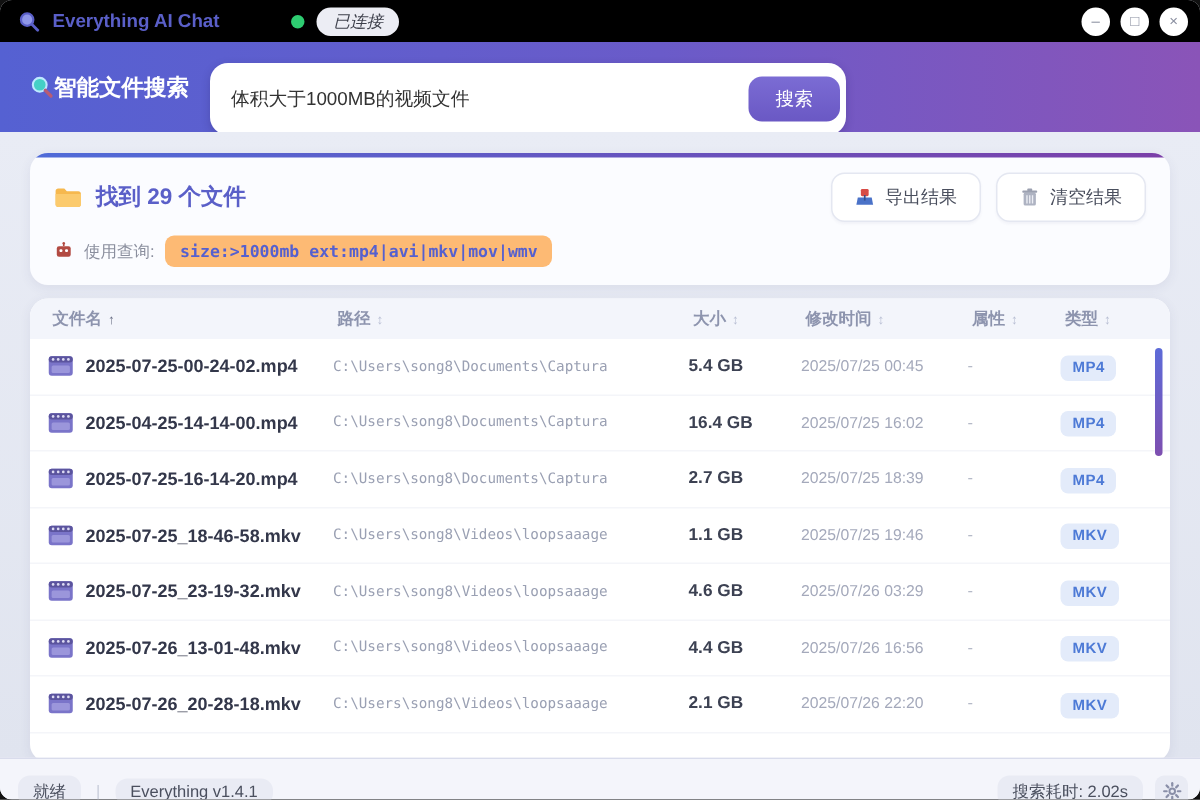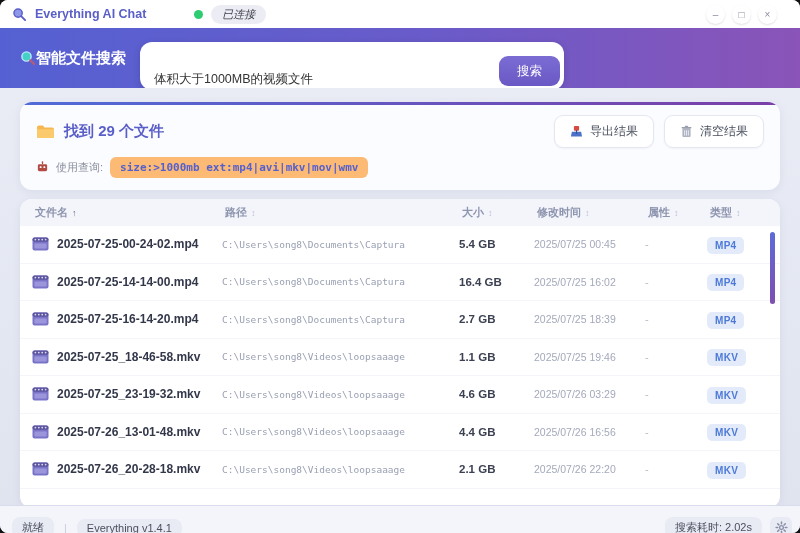--- a/index.html
+++ b/index.html
@@ -2,39 +2,39 @@
 <html><head>
 <meta charset="utf-8">
 <style>
   * { margin:0; padding:0; box-sizing:border-box; }
   html,body { width:800px; height:533px; overflow:hidden; background:#111; }
   body { font-family:"Liberation Sans", sans-serif; }
   .window { width:800px; height:533px; border-radius:8px; overflow:hidden;
             display:flex; flex-direction:column; background:#e8ebf4; }
 
   
-  .titlebar { height:28px; background:#ffffff; display:flex; align-items:center;
-              padding:0 23px 0 12px; flex:0 0 auto; }
+  .titlebar { height:28px; background:#000000; display:flex; align-items:center;
+              padding:0 8px 0 12px; flex:0 0 auto; }
   .app-icon { width:15px; height:15px; margin-right:8px; }
   .app-title { color:#5a5fc8; font-weight:bold; font-size:12.5px; }
   .conn-wrap { display:flex; align-items:center; margin-left:48px;font-style:italic; }
   .conn-dot { width:9px; height:9px; border-radius:50%; background:#2ecc71; margin-right:8px; }
   .conn-chip { background:#ecedf4; border-radius:10px; padding:2px 11px; font-size:11px; color:#3c3f4a; }
   .win-controls { margin-left:auto; display:flex; gap:7px; }
   .win-btn { width:19px; height:19px; border-radius:50%; background:#ffffff;
              box-shadow:0 1px 2px rgba(0,0,0,0.12); border:none; color:#8a8fa0;
              font-size:10px; line-height:19px; text-align:center; cursor:pointer; }
 
   
   .search-header { height:60px; background:linear-gradient(90deg,#5561d2 0%, #6a5bc9 55%, #8a54b8 100%);
                    display:flex; align-items:center; padding:0 20px; flex:0 0 auto; }
   .search-label { display:flex; align-items:center; gap:0; color:#fff;
                   font-weight:bold; font-size:15px; white-space:nowrap; }
   .search-box { margin-left:14px; width:424px; background:#fff; border-radius:12px;
-                display:flex; align-items:flex-end; padding:4px 4px 4px 14px; height:48px;
+                display:flex; align-items:center; padding:4px 4px 4px 14px; height:48px;
                 box-shadow:0 2px 6px rgba(40,30,90,0.25);margin-top:16px; }
   .search-input { flex:1; border:none; outline:none; font-size:12.5px; color:#333;
                   font-family:"Liberation Sans", sans-serif; background:transparent; }
   .search-btn { background:linear-gradient(180deg,#7b6cd4,#6a58c4); color:#fff; border:none;
                 border-radius:9px; padding:0 18px; height:30px; font-size:12.5px; cursor:pointer; }
 
   
   .main { flex:1; background:linear-gradient(180deg,#e9ecf5,#e0e4ef); padding:14px 20px 8px; overflow:hidden; }
 
   .results-card { background:#fbfcff; border-radius:12px; box-shadow:0 2px 8px rgba(60,60,120,0.08);
@@ -239,21 +239,21 @@
               <svg viewBox="0 0 17 14" width="17" height="14">
                 <rect x="0.5" y="0.5" width="16" height="13" rx="2" fill="#7a74c9"></rect>
                 <rect x="0.5" y="0.5" width="16" height="4.2" rx="2" fill="#5b549e"></rect>
                 <circle cx="3.4" cy="2.6" r="0.9" fill="#dcdaf2"></circle>
                 <circle cx="6.8" cy="2.6" r="0.9" fill="#dcdaf2"></circle>
                 <circle cx="10.2" cy="2.6" r="0.9" fill="#dcdaf2"></circle>
                 <circle cx="13.6" cy="2.6" r="0.9" fill="#dcdaf2"></circle>
                 <rect x="2.4" y="6.6" width="12.2" height="5" rx="1" fill="#9b96db"></rect>
               </svg>
             </span>
-            <span>2025-07-25-14-14-00.mp4</span>
+            <span>2025-04-25-14-14-00.mp4</span>
           </span>
           <span class="cell-path">C:\Users\song8\Documents\Captura</span>
           <span class="cell-size">16.4 GB</span>
           <span class="cell-date">2025/07/25 16:02</span>
           <span class="cell-attr">-</span>
           <span><span class="badge">MP4</span></span>
         </div>
 
         <div class="tgrid trow">
           <span class="cell-name">

